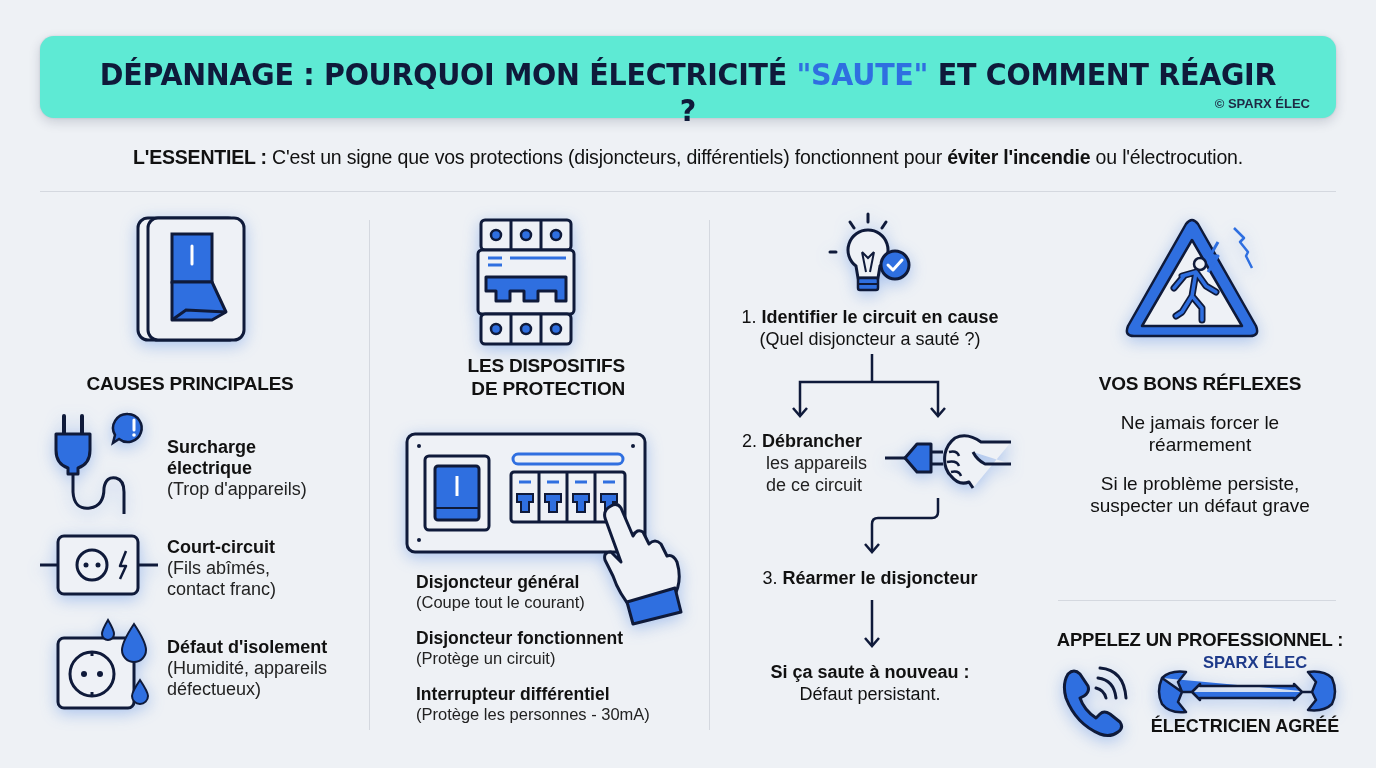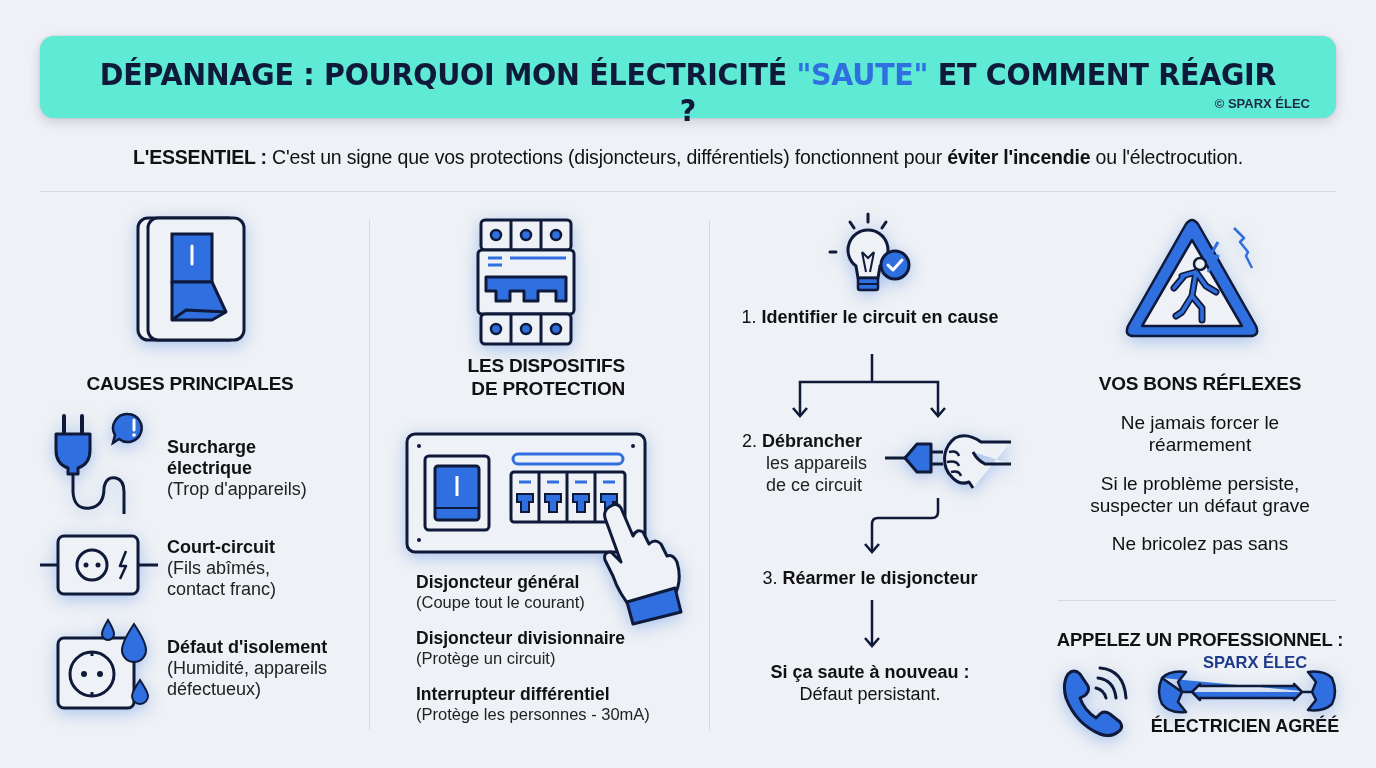--- a/index.html
+++ b/index.html
@@ -174,21 +174,21 @@
     </g>
   <path d="M206 74 Q212 70 216 76 L228 104 Q232 96 238 100 L244 112 Q250 106 256 112 L262 124 Q268 122 272 130 Q278 150 268 166 L228 178 Q214 162 208 144 L200 128 Q198 120 206 120 L216 130 L200 86 Q198 78 206 74 Z" fill="#eef1f6" stroke="#0f1a3a" stroke-width="3" stroke-linejoin="round"></path>
   <path d="M222 170 L270 156 L276 180 L228 192 Z" fill="#2f6fe0" stroke="#0f1a3a" stroke-width="3" stroke-linejoin="round"></path>
 </svg>
 
 <div class="abs" style="left:416px;top:572px">
   <div class="dev-title">Disjoncteur général</div>
   <div class="dev-sub">(Coupe tout le courant)</div>
 </div>
 <div class="abs" style="left:416px;top:628px">
-  <div class="dev-title">Disjoncteur divisionnaire</div>
+  <div class="dev-title">Disjoncteur fonctionnent</div>
   <div class="dev-sub">(Protège un circuit)</div>
 </div>
 <div class="abs" style="left:416px;top:684px">
   <div class="dev-title">Interrupteur différentiel</div>
   <div class="dev-sub">(Protège les personnes - 30mA)</div>
 </div>
 
 <svg class="abs glow" style="left:828px;top:212px" width="86" height="86" viewBox="0 0 86 86">
   <line x1="40" y1="2" x2="40" y2="10" stroke="#0f1a3a" stroke-width="3" stroke-linecap="round"></line>
   <line x1="22" y1="10" x2="26" y2="16" stroke="#0f1a3a" stroke-width="3" stroke-linecap="round"></line>
@@ -197,20 +197,21 @@
   <path d="M40 18 a20 20 0 0 1 12 36 L50 66 L30 66 L28 54 a20 20 0 0 1 12 -36z" fill="#eef1f6" stroke="#0f1a3a" stroke-width="3"></path>
   <path d="M34 40 L38 60 M46 40 L42 60 M34 40 L40 46 L46 40" fill="none" stroke="#0f1a3a" stroke-width="2"></path>
   <rect x="30" y="66" width="20" height="12" rx="2" fill="#2f6fe0" stroke="#0f1a3a" stroke-width="2.5"></rect>
   <line x1="30" y1="72" x2="50" y2="72" stroke="#0f1a3a" stroke-width="2"></line>
   <circle cx="67" cy="53" r="14" fill="#2f6fe0" stroke="#0f1a3a" stroke-width="3"></circle>
   <path d="M60 53 L65 58 L74 48" fill="none" stroke="#fff" stroke-width="3" stroke-linecap="round" stroke-linejoin="round"></path>
 </svg>
 
 <div class="step abs" style="left:720px;width:300px;top:306px">
   <div><span>1. </span><b>Identifier le circuit en cause</b></div>
+  <div>(Quel disjoncteur a sauté ?)</div>
 </div>
 
 <svg class="abs" style="left:790px;top:352px" width="160" height="70" viewBox="0 0 160 70">
   <path d="M82 2 L82 30 M82 30 L10 30 L10 64 M82 30 L148 30 L148 64" fill="none" stroke="#0f1a3a" stroke-width="2.5"></path>
   <path d="M3 56 L10 64 L17 56 M141 56 L148 64 L155 56" fill="none" stroke="#0f1a3a" stroke-width="2.5"></path>
 </svg>
 
 <div class="step abs" style="left:742px;top:430px;text-align:left">
   <div><span>2. </span><b>Débrancher</b></div>
   <div style="padding-left:24px;font-size:18px;color:#222">les appareils</div>
@@ -259,21 +260,20 @@
 
 <div class="tip abs" style="left:1040px;width:320px;top:412px">
   <div>Ne jamais forcer le</div>
   <div>réarmement</div>
 </div>
 <div class="tip abs" style="left:1040px;width:320px;top:473px">
   <div>Si le problème persiste,</div>
   <div>suspecter un défaut grave</div>
 </div>
 <div class="tip abs" style="left:1040px;width:320px;top:533px">
-  <div>Ne bricolez pas sans</div>
 </div>
 
 <div class="section-title abs" style="left:1040px;width:320px;top:628px;font-size:18.5px">APPELEZ UN PROFESSIONNEL :</div>
 <div class="abs" style="left:1160px;width:190px;top:653px;text-align:center;font-weight:700;font-size:16.5px;color:#1e3a8a">SPARX ÉLEC</div>
 
 <svg class="abs glow" style="left:1060px;top:668px" width="76" height="70" viewBox="0 0 76 70">
   <path d="M8 6 Q14 0 20 6 L28 18 Q30 24 24 28 L20 30 Q24 42 36 50 L40 46 Q44 42 50 46 L60 54 Q64 60 58 64 Q50 70 40 66 Q16 56 6 30 Q2 16 8 6z" fill="#2f6fe0" stroke="#0f1a3a" stroke-width="3" stroke-linejoin="round"></path>
   <path d="M36 20 Q44 22 46 30" fill="none" stroke="#0f1a3a" stroke-width="3" stroke-linecap="round"></path>
   <path d="M38 10 Q54 12 56 30" fill="none" stroke="#0f1a3a" stroke-width="3" stroke-linecap="round"></path>
   <path d="M40 0 Q64 2 66 30" fill="none" stroke="#0f1a3a" stroke-width="3" stroke-linecap="round"></path>

